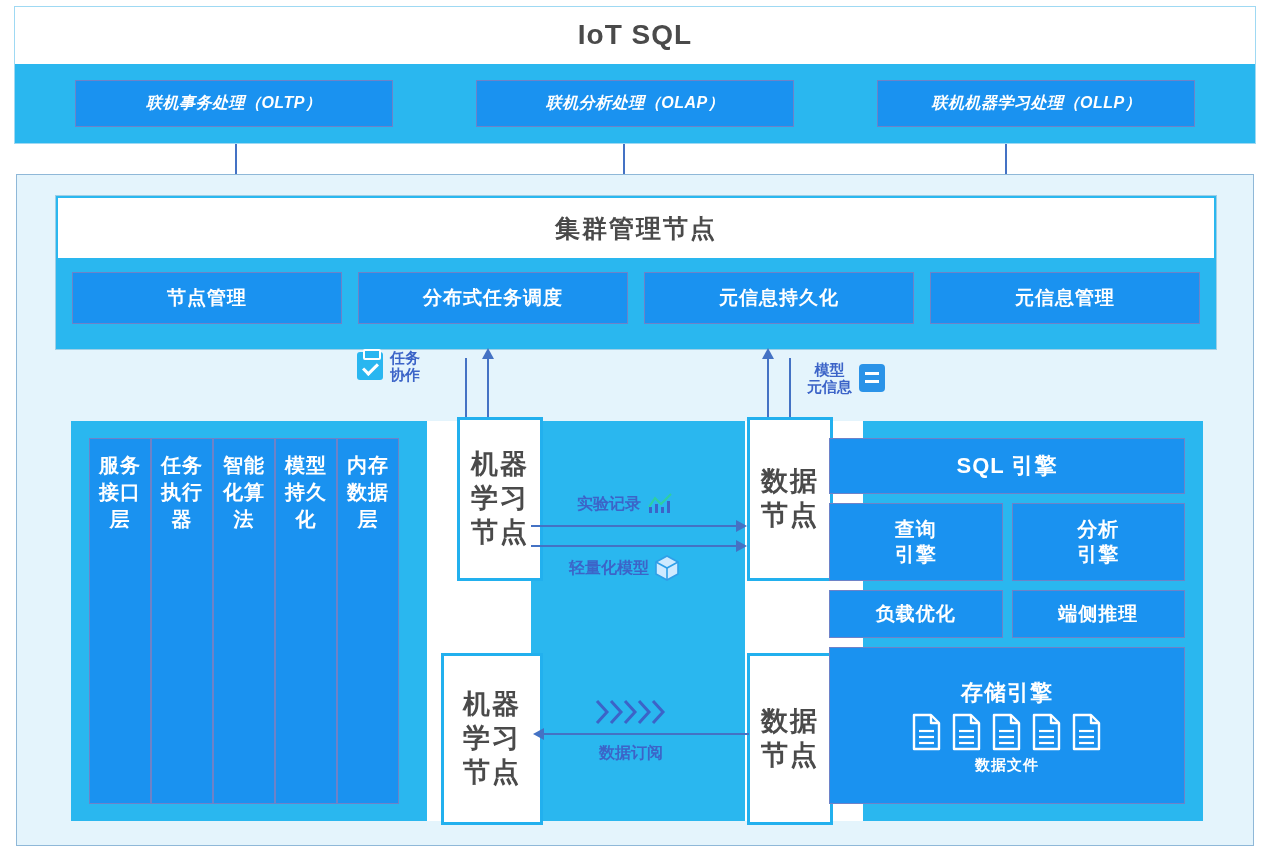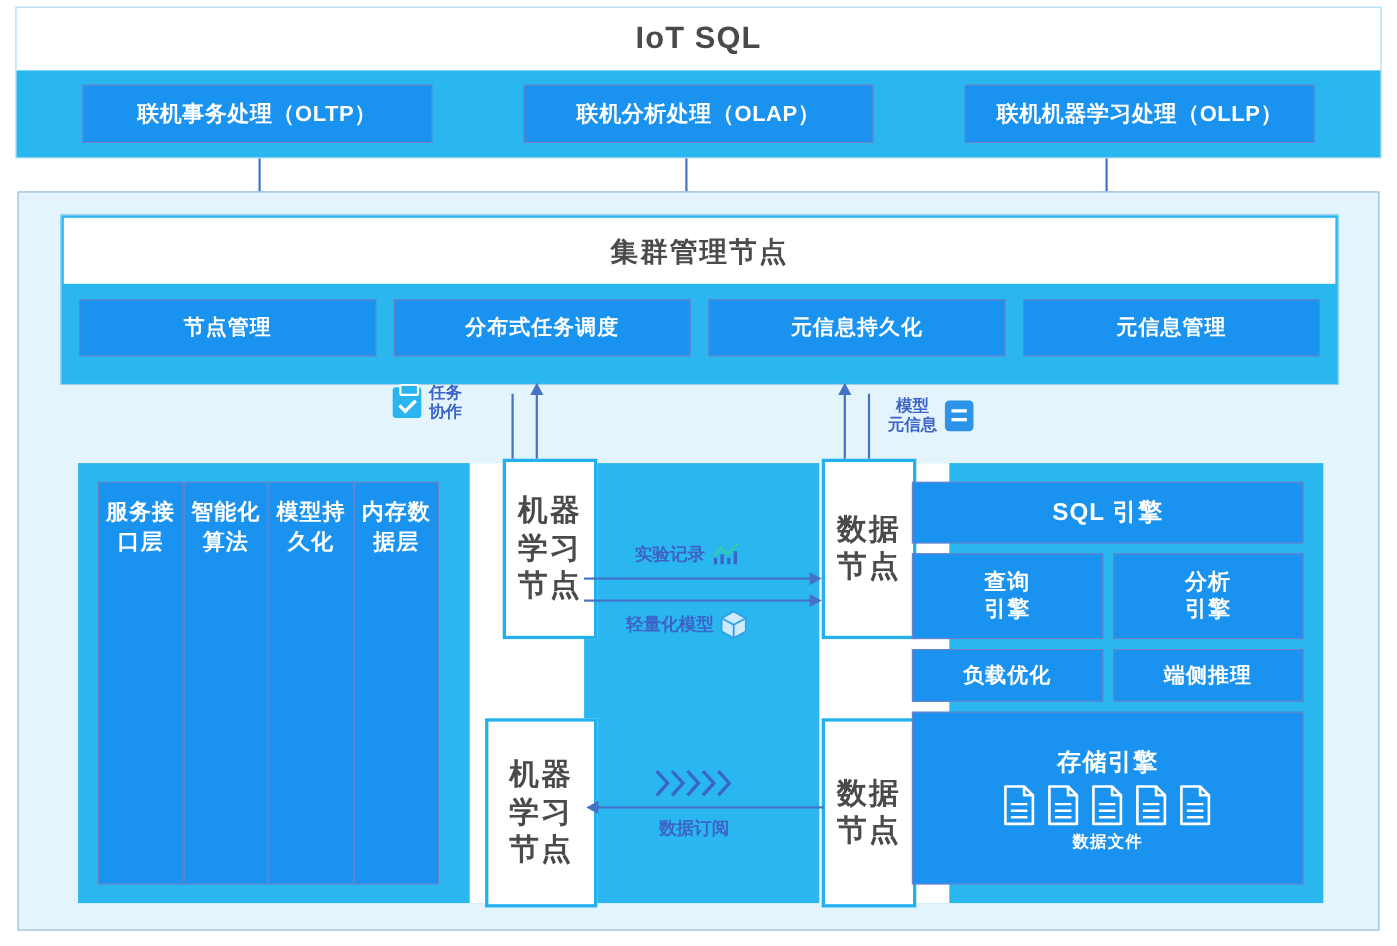--- a/index.html
+++ b/index.html
@@ -21,23 +21,24 @@
     font-size:28px; font-weight:bold; color:#4a4a4a; letter-spacing:1px;
   }
   #proc-band{
     position:absolute; left:0; right:0; top:57px; bottom:0;
     background:#2ab7ef;
     display:flex; align-items:center; justify-content:space-around;
     padding:0 18px;
   }
   .proc-box{
     background:#1a92f0; border:1px solid #6e82c8;
-    color:#ffffff; font-size:20px; font-weight:bold;
+    color:#ffffff; font-size:16px; font-weight:bold;
     padding:12px 18px; min-width:318px; text-align:center;
     letter-spacing:0.5px;
+    font-style:italic;
   }
 
   
   .down-arrow-top{ position:absolute; width:12px; }
   .down-arrow-top .stem{
     position:absolute; left:5px; top:0; width:2px; height:32px; background:#4472c4;
   }
   .down-arrow-top .head{
     position:absolute; left:0; top:30px;
     width:0; height:0; border-left:6px solid transparent;
@@ -239,20 +240,21 @@
     <div class="ah"></div>
   </div>
   <div class="varrow down" style="left:772px; top:183px; height:62px;">
     <div class="ah"></div>
   </div>
 
   <div id="engine-panel">
 
     <div id="left-col">
       <div class="feat-box">服务接口层</div>
+      <div class="feat-box">任务执行器</div>
       <div class="feat-box">智能化算法</div>
       <div class="feat-box">模型持久化</div>
       <div class="feat-box">内存数据层</div>
     </div>
 
     <div class="node-stack" style="left:356px; width:104px;">
       <svg class="trap" viewBox="0 0 118 400" preserveAspectRatio="none">
         <polygon points="30,0 118,0 118,400 0,400" fill="#ffffff"></polygon>
       </svg>
       <div class="node-box" style="left:30px; top:-4px; width:86px; height:164px;">

